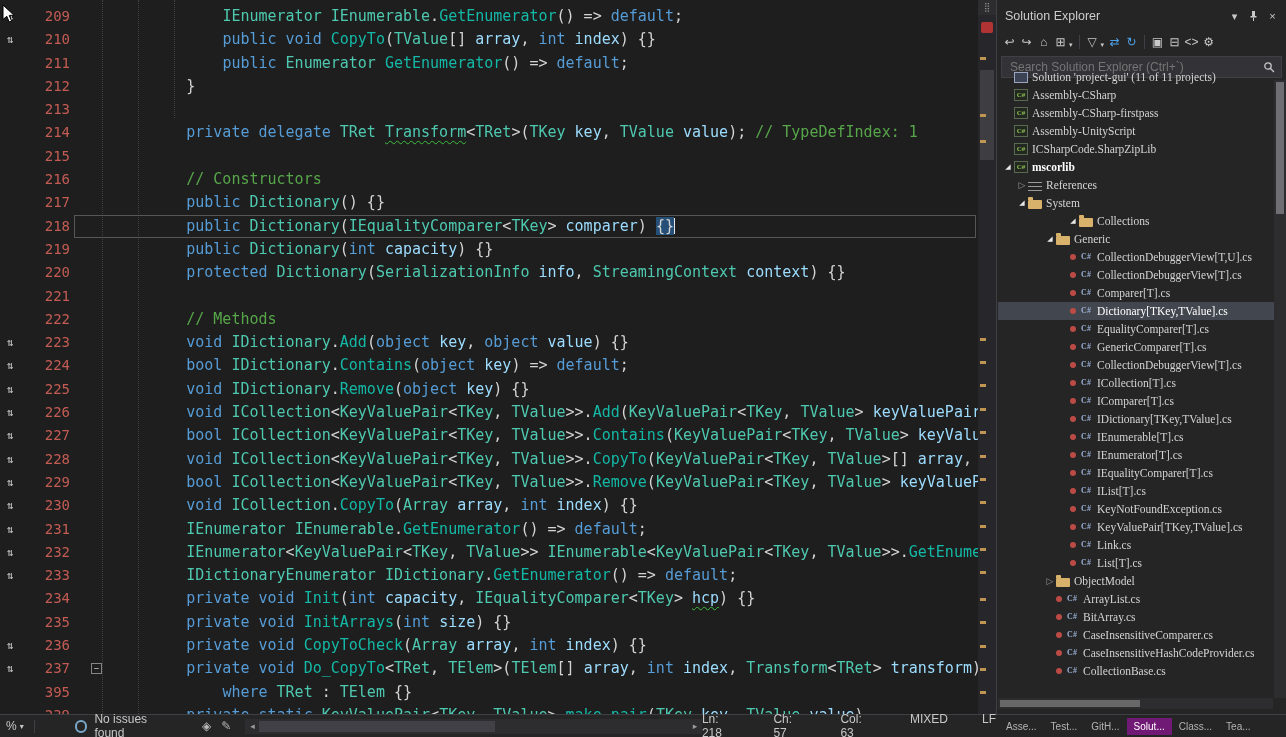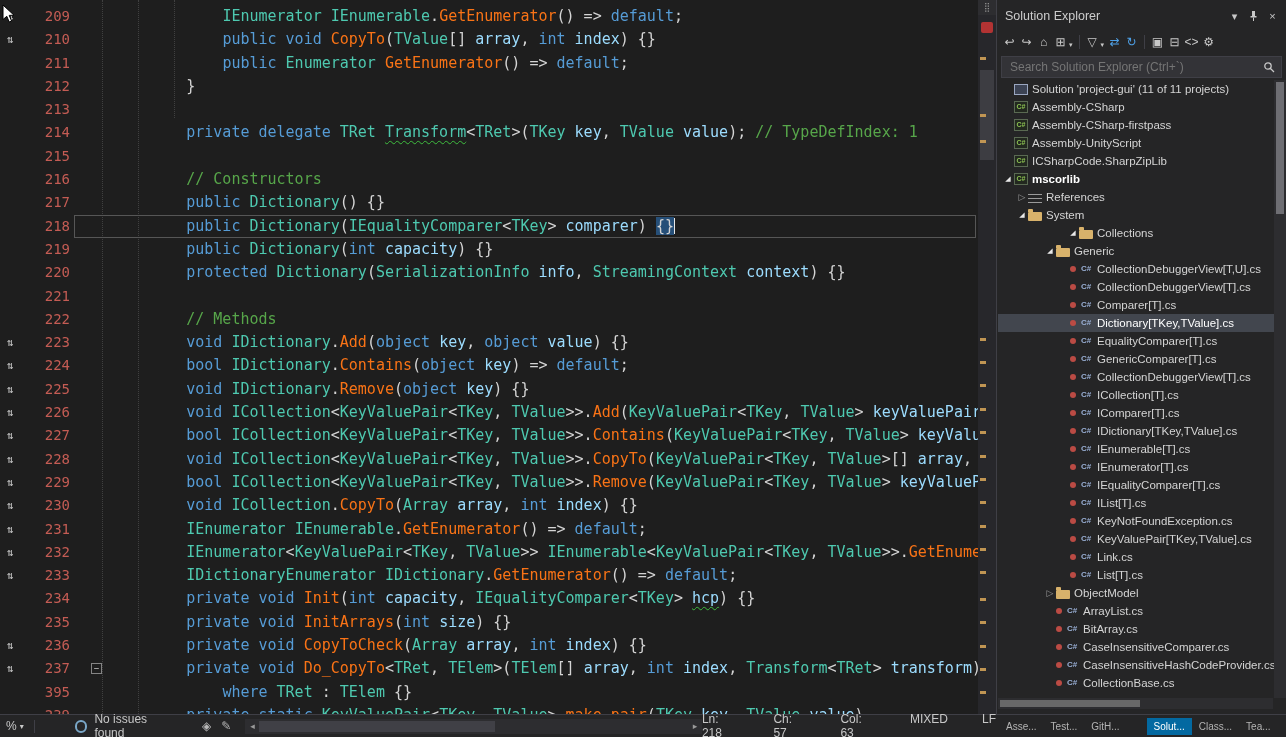--- a/index.html
+++ b/index.html
@@ -12,21 +12,21 @@
   .g2{left:138px;height:714px;}
   .g3{left:174px;height:118px;}
   #code-area{position:absolute;left:0;top:5px;width:978px;z-index:1;}
   .code-row{display:flex;height:23.3px;line-height:23.3px;font-family:"DejaVu Sans Mono",monospace;font-size:15px;white-space:pre;position:relative;}
   .glyph-col{width:20px;flex:0 0 20px;text-align:center;font-size:11px;color:#c8c8c8;}
   .num-col{width:50px;flex:0 0 50px;text-align:right;padding-right:12px;color:#c45c54;font-size:14px;}
   .fold-col{width:32px;flex:0 0 32px;position:relative;}
   .fold-box{position:absolute;left:9px;top:6px;width:11px;height:11px;border:1px solid #848484;font-size:9px;line-height:9px;text-align:center;color:#c8c8c8;background:#1e1e1e;box-sizing:border-box;}
   .code-col{flex:1;overflow:hidden;}
   .code-row.current::before{content:"";position:absolute;left:74px;right:2px;top:0;bottom:0;border:1px solid #565656;pointer-events:none;}
-  .tok-d{color:#d4d4d4}.tok-k{color:#569cd6}.tok-t{color:#4ec9b0}.tok-m{color:#f97316}.tok-c{color:#57a64a}.tok-p{color:#9cdcfe}
+  .tok-d{color:#d4d4d4}.tok-k{color:#569cd6}.tok-t{color:#4ec9b0}.tok-m{color:#14b8a6}.tok-c{color:#57a64a}.tok-p{color:#9cdcfe}
   .tok-sel{background:#264f78;color:#d4d4d4;}
   .tok-sq{text-decoration:underline;text-decoration-style:wavy;text-decoration-color:#3ebc3e;text-decoration-thickness:1px;text-underline-offset:3px;}
   .caret{display:inline-block;width:1.5px;height:16px;background:#e8e8e8;vertical-align:-3px;}
   #vscroll{position:absolute;right:0;top:0;width:18px;height:714px;background:#27272b;}
   .grip{height:15px;text-align:center;color:#8f8f8f;font-size:9px;line-height:15px;background:#2d2d30;}
   .health-mark{position:absolute;left:3px;top:22px;width:12px;height:11px;background:#b23333;border-radius:2px;}
   .scroll-mark{position:absolute;left:2px;width:6px;height:3px;background:#c09553;}
   .vthumb{position:absolute;left:2px;right:2px;top:70px;height:90px;background:#3d3d42;}
   #mouse{position:absolute;left:2px;top:4px;z-index:60;}
 
@@ -35,21 +35,21 @@
   .ptitle{height:26px;display:flex;align-items:center;padding:3px 4px 0 8px;color:#cccccc;font-size:12.5px;}
   .ptitle .spacer{flex:1;}
   .ticon{width:19px;height:17px;display:flex;align-items:center;justify-content:center;color:#c8c8c8;font-size:11px;cursor:default;}
   .ptoolbar{height:26px;display:flex;align-items:center;padding:0 4px;}
   .tbico{min-width:17px;height:18px;display:flex;align-items:center;justify-content:center;color:#c8c8c8;font-size:12px;}
   .tbico.blue{color:#4ea0e6;}
   .tbcaret{font-size:7px;color:#c8c8c8;margin:5px 2px 0 0;}
   .tbsep{width:1px;height:14px;background:#3f3f46;margin:0 4px;}
   .searchbox{margin:1px 4px 4px 4px;height:22px;background:#333337;border:1px solid #3f3f46;display:flex;align-items:center;padding:0 6px;box-sizing:border-box;}
   .searchbox input{flex:1;background:transparent;border:0;outline:0;color:#9a9a9a;font-size:12px;font-family:"Liberation Sans",sans-serif;}
-  #tree{position:absolute;left:1px;top:80px;width:276px;height:616px;overflow:hidden;}
+  #tree{position:absolute;left:1px;top:68px;width:276px;height:616px;overflow:hidden;font-family:Liberation Serif, serif;}
   .trow{height:18px;display:flex;align-items:center;font-size:11.5px;color:#d4d4d4;white-space:nowrap;overflow:hidden;}
   .trow.sel{background:#42464e;color:#ffffff;}
   .trow.bold .tlabel{font-weight:bold;color:#ffffff;}
   .arrow{width:12px;flex:0 0 12px;text-align:center;}
   .arrow.open{font-size:7px;color:#e8e8e8;}
   .arrow.closed{font-size:9px;color:#9a9a9a;}
   .tdot{width:6px;height:6px;border-radius:50%;background:#bb4b44;margin-right:3px;flex:0 0 6px;}
   .tico{flex:0 0 14px;width:14px;height:12px;position:relative;display:inline-block;}
   .tico.cs{font-size:8px;font-weight:700;color:#9ab0d6;line-height:12px;text-align:center;}
   .tico.project{font-size:7px;font-weight:700;color:#8cc152;line-height:10px;text-align:center;border:1px solid #5a6a52;background:#22281f;box-sizing:border-box;height:12px;}
@@ -72,21 +72,21 @@
   .health-ico{width:9px;height:9px;border:2px solid #7aa7c7;border-radius:50%;}
   .sico{margin-left:24px;font-size:12px;color:#b9b9b9;}
   .sico.pencil{margin-left:10px;}
   .hscroll{margin-left:14px;width:468px;height:15px;display:flex;align-items:center;background:#2d2d30;position:relative;}
   .hs-arrow{width:14px;text-align:center;font-size:9px;color:#9a9a9a;}
   .hs-track{flex:1;height:100%;position:relative;}
   .hs-thumb{position:absolute;left:0;top:2px;height:11px;width:55%;background:#404046;}
   .sright{margin-left:auto;display:flex;gap:34px;margin-right:0;}
   #ptabs{position:absolute;left:996px;top:714px;width:290px;height:23px;background:#252526;border-top:1px solid #3f3f46;display:flex;align-items:center;padding-left:3px;box-sizing:border-box;}
   .ptab{padding:3px 7px;font-size:10px;color:#b4b4b4;}
-  .ptab.active{background:#0369a1;color:#ffffff;margin-left:20px;}
+  .ptab.active{background:#701a75;color:#ffffff;}
 </style>
 </head>
 <body>
 
 <div class="window">
 
   <div id="editor">
     <div class="guide g1"></div>
     <div class="guide g2"></div>
     <div class="guide g3"></div>

